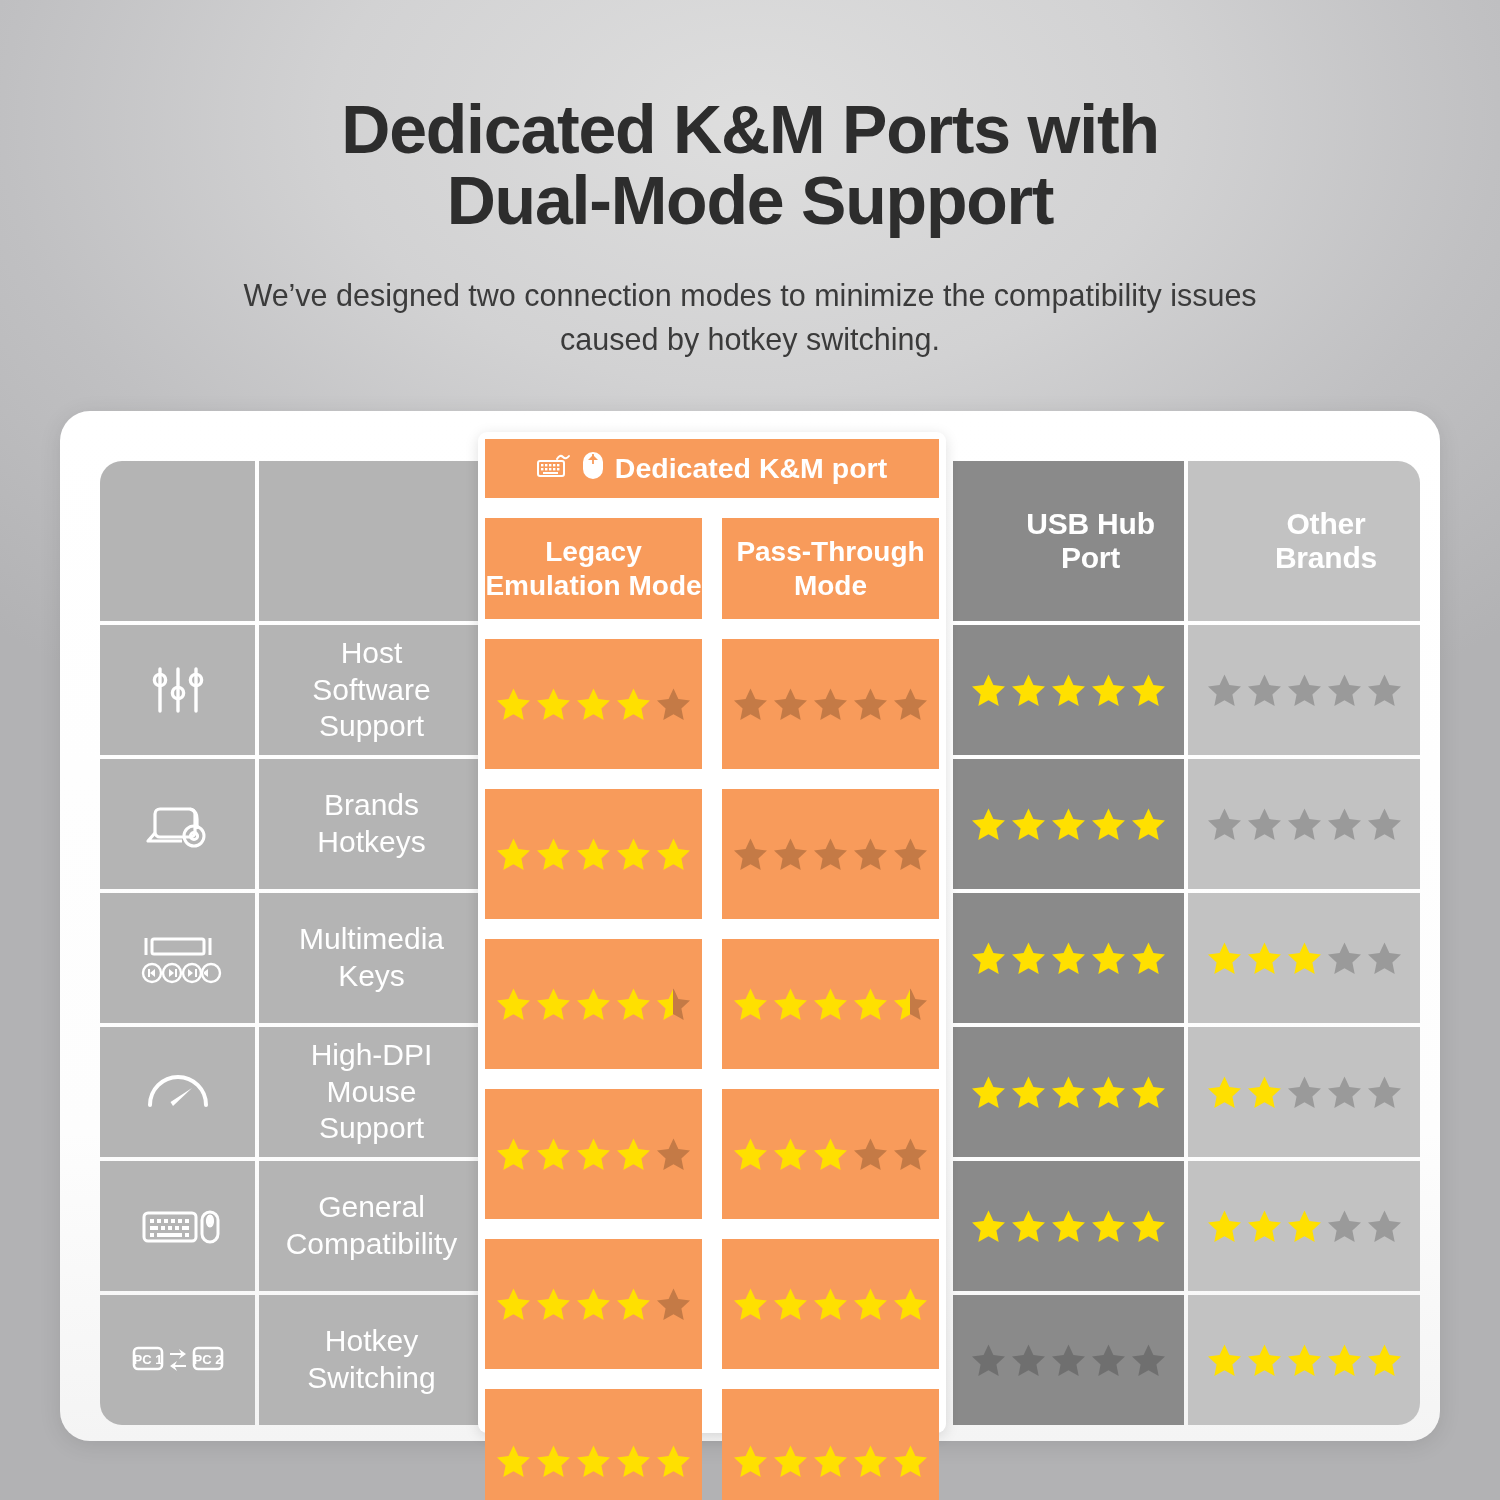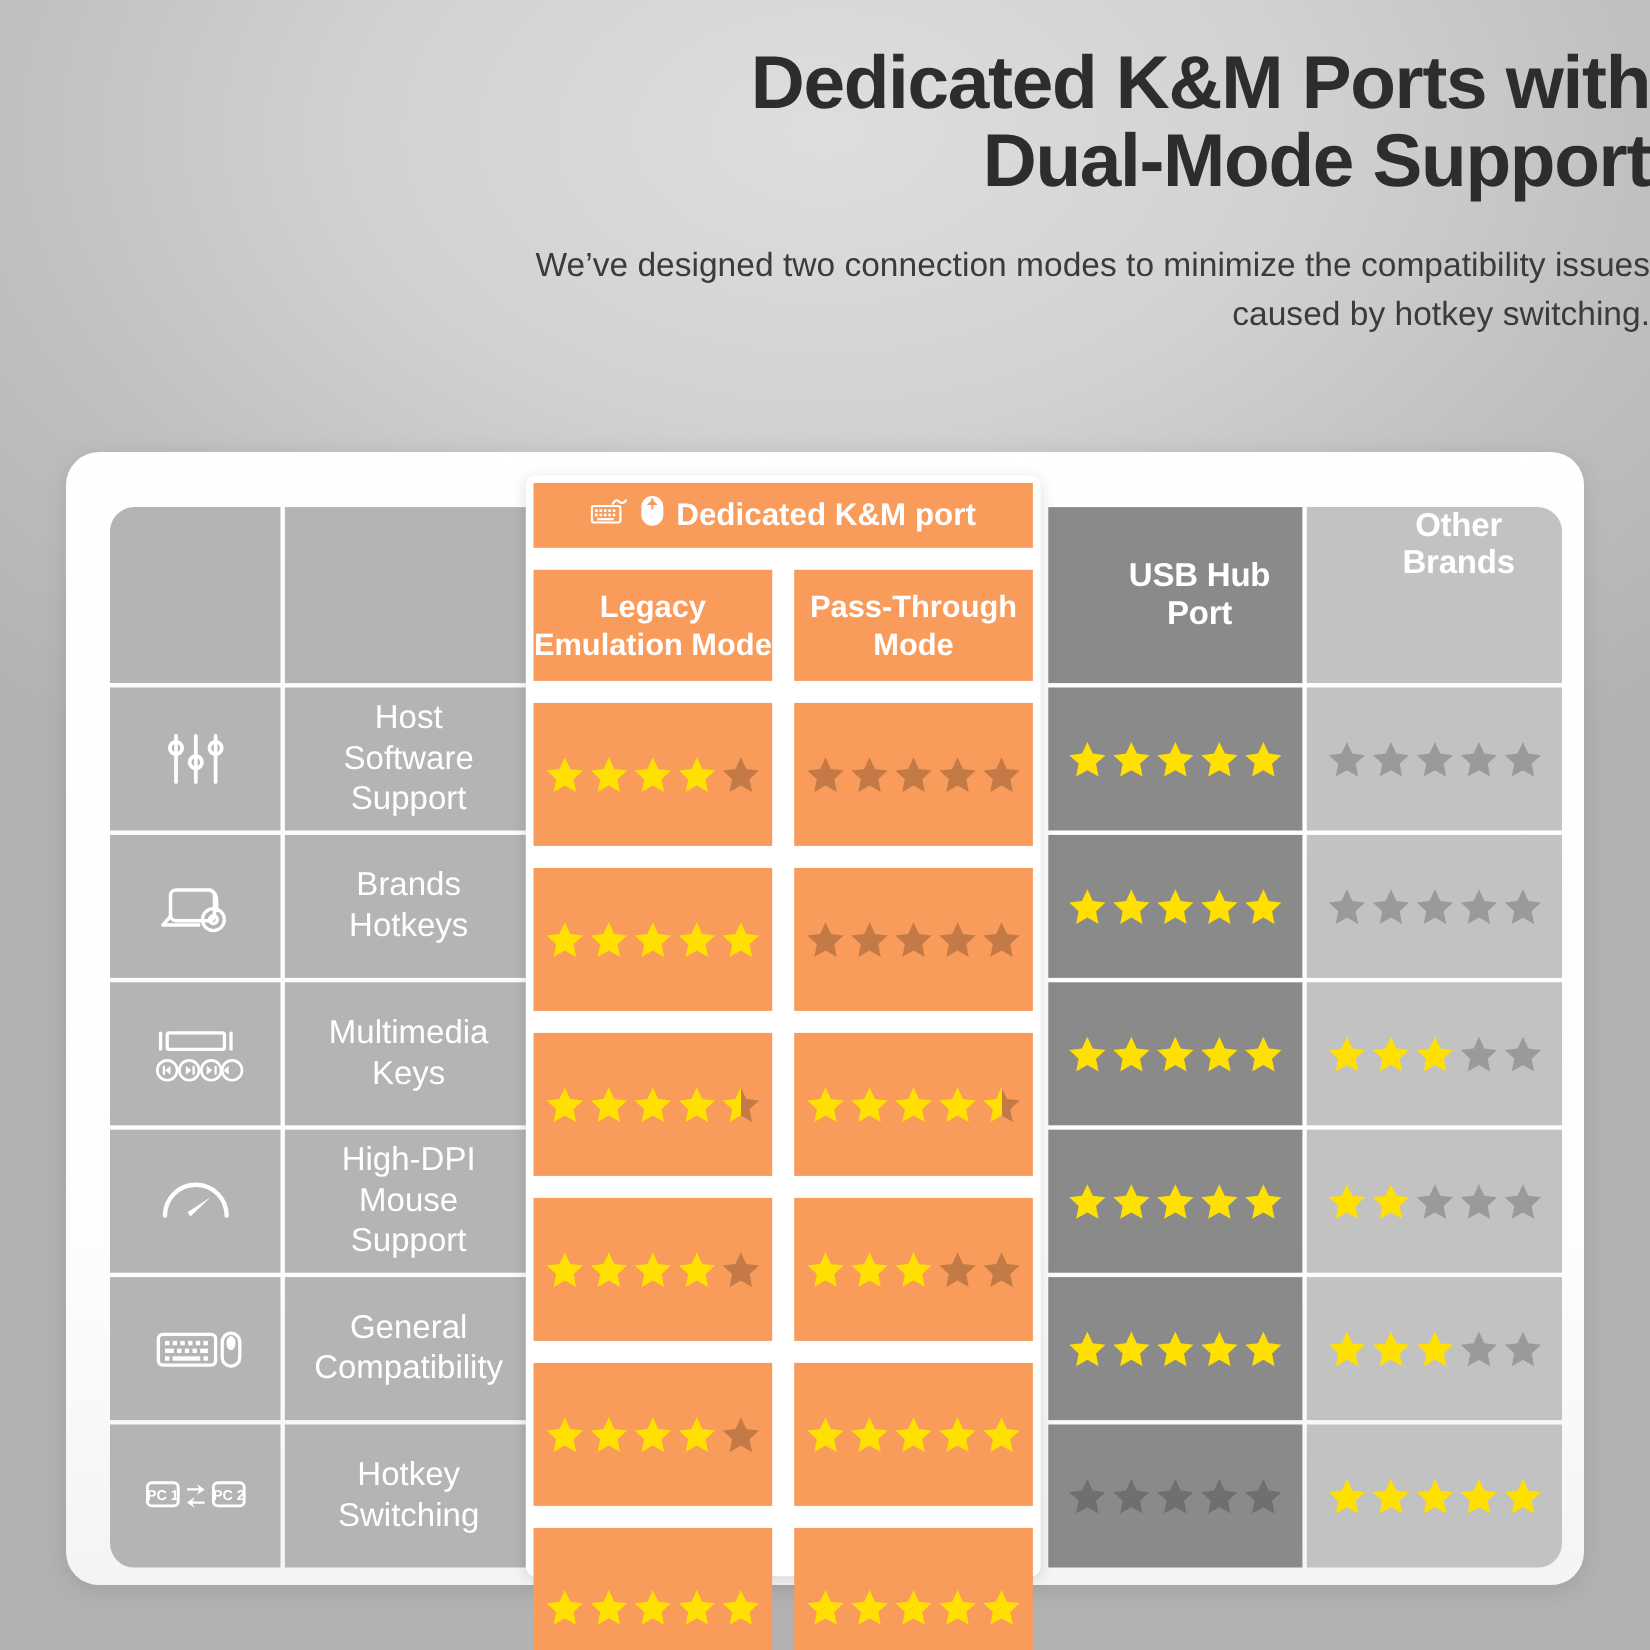--- a/index.html
+++ b/index.html
@@ -9,21 +9,21 @@
     overflow: hidden;
   }
   body {
     background:
       radial-gradient(ellipse 1100px 700px at 50% 8%, #dedede 0%, #d2d2d3 38%, #c0c0c2 68%, #b2b2b4 100%),
       linear-gradient(135deg, #b2b2b4 0%, #d4d4d5 40%, #cfcfd0 70%, #b6b6b8 100%);
     position: relative;
   }
 
   
-  .header { padding-top: 40px; text-align: right; }
+  .header { padding-top: 94px; text-align: center; }
   .title {
     font-size: 68px;
     font-weight: 700;
     color: #2d2d2d;
     line-height: 1.05;
     letter-spacing: -1.2px;
   }
   .subtitle {
     margin-top: 36px;
     font-size: 30.5px;
@@ -59,21 +59,21 @@
               color:#fff; font-size:30px; font-weight:400; text-align:center; line-height:1.22; padding:0 22px; }
   .c-hub    { background:#8a8a8a; display:flex; align-items:center; justify-content:center; }
   .c-other  { background:#c2c2c2; display:flex; align-items:center; justify-content:center; }
   .c-blank-a{ background:#b4b4b4; }
   .c-blank-b{ background:#b4b4b4; }
 
   .hdr-hub, .hdr-other {
     color:#fff; font-size:30px; font-weight:700; text-align:center; letter-spacing:-0.2px;margin-left:44px;
   }
   .hdr-hub-cell   { background:#8a8a8a; display:flex; align-items:center; justify-content:center; }
-  .hdr-other-cell { background:#c2c2c2; display:flex; justify-content:center;
+  .hdr-other-cell { background:#c2c2c2; display:flex; align-items:center; justify-content:center;
                     border-top-right-radius:22px; }
 
   .r1c1 { border-top-left-radius:22px; }
   .last-icon  { border-bottom-left-radius:22px; }
   .last-other { border-bottom-right-radius:22px; }
 
   
   .orange-panel {
     position: absolute;
     left: 478px; top: 432px;

